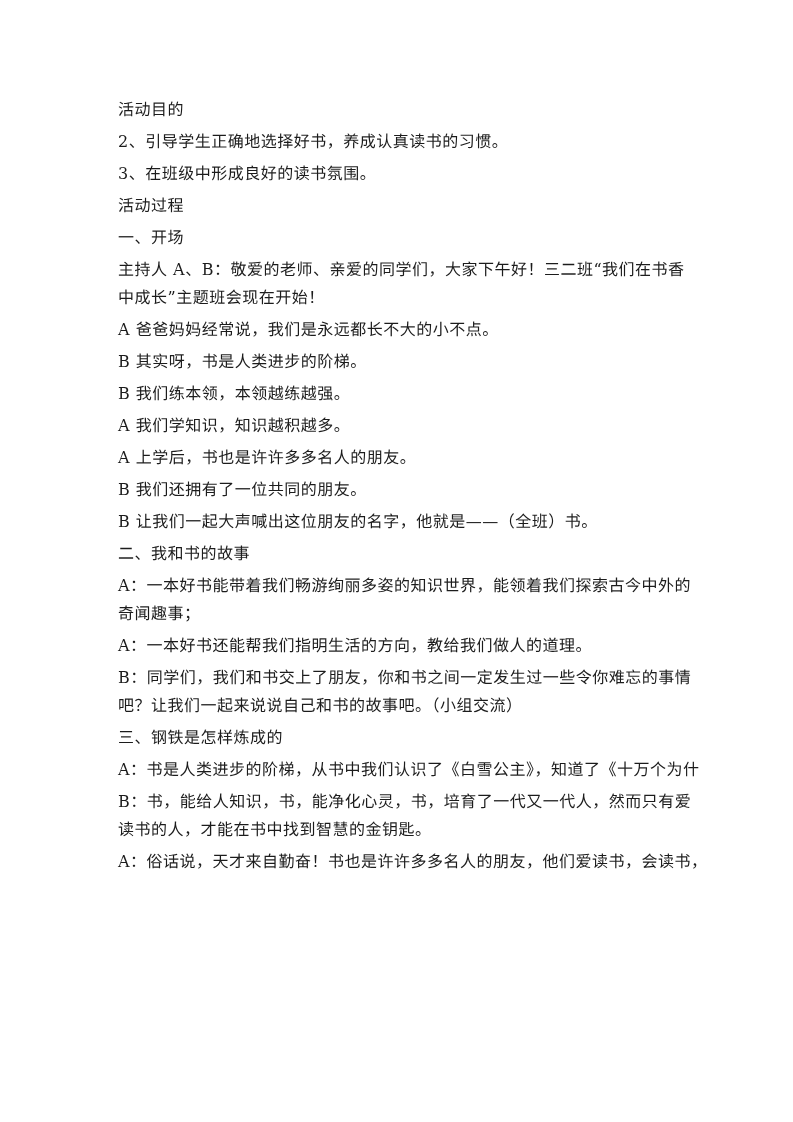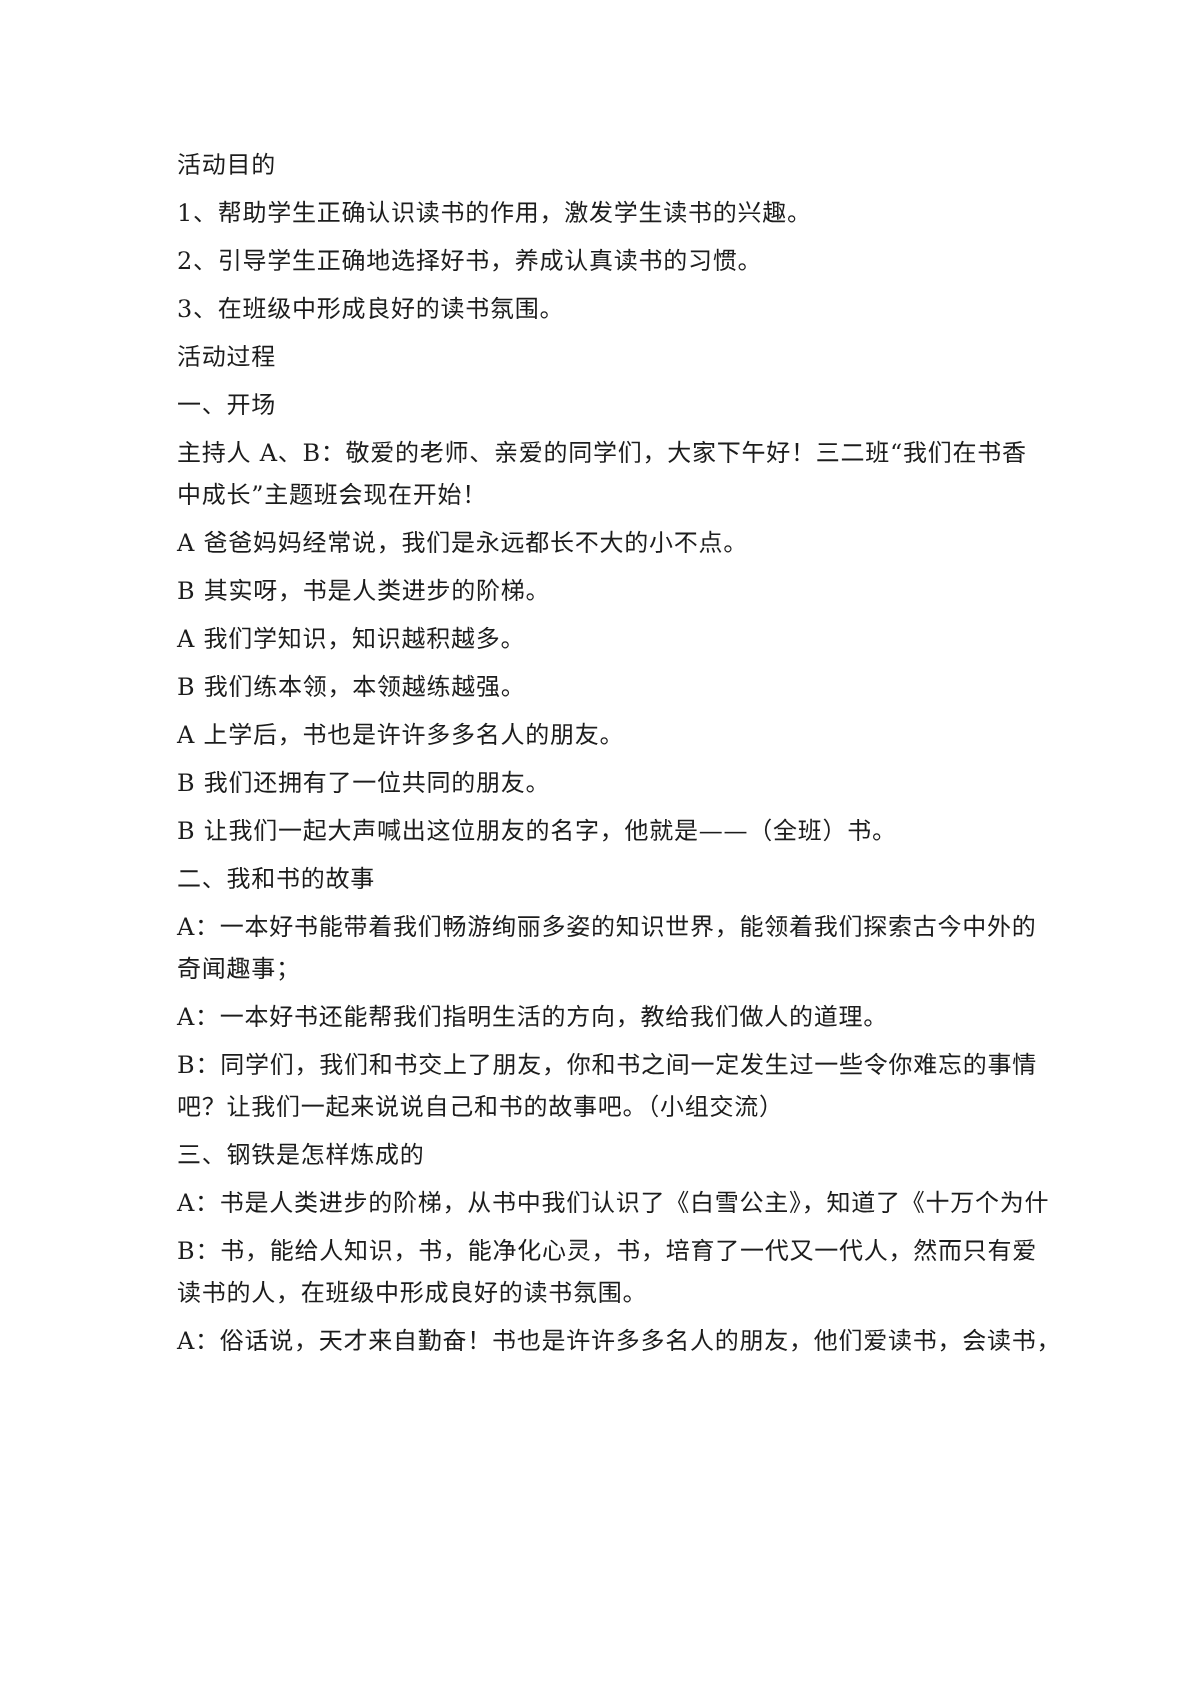--- a/index.html
+++ b/index.html
@@ -33,23 +33,20 @@
 </style>
 </head>
 <body>
 
 <div class="page">
   <div id="doc-content">
       <div class="paragraph">
         <div class="doc-line">活动目的</div>
       </div>
       <div class="paragraph">
-        <div class="doc-line">1、帮助学生正确认识读书的作用，激发学生读书的兴趣。</div>
-      </div>
-      <div class="paragraph">
         <div class="doc-line">2、引导学生正确地选择好书，养成认真读书的习惯。</div>
       </div>
       <div class="paragraph">
         <div class="doc-line">3、在班级中形成良好的读书氛围。</div>
       </div>
       <div class="paragraph">
         <div class="doc-line">活动过程</div>
       </div>
       <div class="paragraph">
         <div class="doc-line">一、开场</div>
@@ -58,24 +55,24 @@
         <div class="doc-line">主持人 A、B：敬爱的老师、亲爱的同学们，大家下午好！三二班“我们在书香</div>
         <div class="doc-line">中成长”主题班会现在开始！</div>
       </div>
       <div class="paragraph">
         <div class="doc-line">A 爸爸妈妈经常说，我们是永远都长不大的小不点。</div>
       </div>
       <div class="paragraph">
         <div class="doc-line">B 其实呀，书是人类进步的阶梯。</div>
       </div>
       <div class="paragraph">
-        <div class="doc-line">A 我们学知识，知识越积越多。</div>
+        <div class="doc-line">B 我们练本领，本领越练越强。</div>
       </div>
       <div class="paragraph">
-        <div class="doc-line">B 我们练本领，本领越练越强。</div>
+        <div class="doc-line">A 我们学知识，知识越积越多。</div>
       </div>
       <div class="paragraph">
         <div class="doc-line">A 上学后，书也是许许多多名人的朋友。</div>
       </div>
       <div class="paragraph">
         <div class="doc-line">B 我们还拥有了一位共同的朋友。</div>
       </div>
       <div class="paragraph">
         <div class="doc-line">B 让我们一起大声喊出这位朋友的名字，他就是——（全班）书。</div>
       </div>
@@ -94,19 +91,19 @@
         <div class="doc-line">吧？让我们一起来说说自己和书的故事吧。（小组交流）</div>
       </div>
       <div class="paragraph">
         <div class="doc-line">三、钢铁是怎样炼成的</div>
       </div>
       <div class="paragraph">
         <div class="doc-line">A：书是人类进步的阶梯，从书中我们认识了《白雪公主》，知道了《十万个为什</div>
       </div>
       <div class="paragraph">
         <div class="doc-line">B：书，能给人知识，书，能净化心灵，书，培育了一代又一代人，然而只有爱</div>
-        <div class="doc-line">读书的人，在班级中形成良好的读书氛围。</div>
+        <div class="doc-line">读书的人，才能在书中找到智慧的金钥匙。</div>
       </div>
       <div class="paragraph">
         <div class="doc-line">A：俗话说，天才来自勤奋！书也是许许多多名人的朋友，他们爱读书，会读书，</div>
       </div>
     </div>
 </div>
 
 </body></html>

